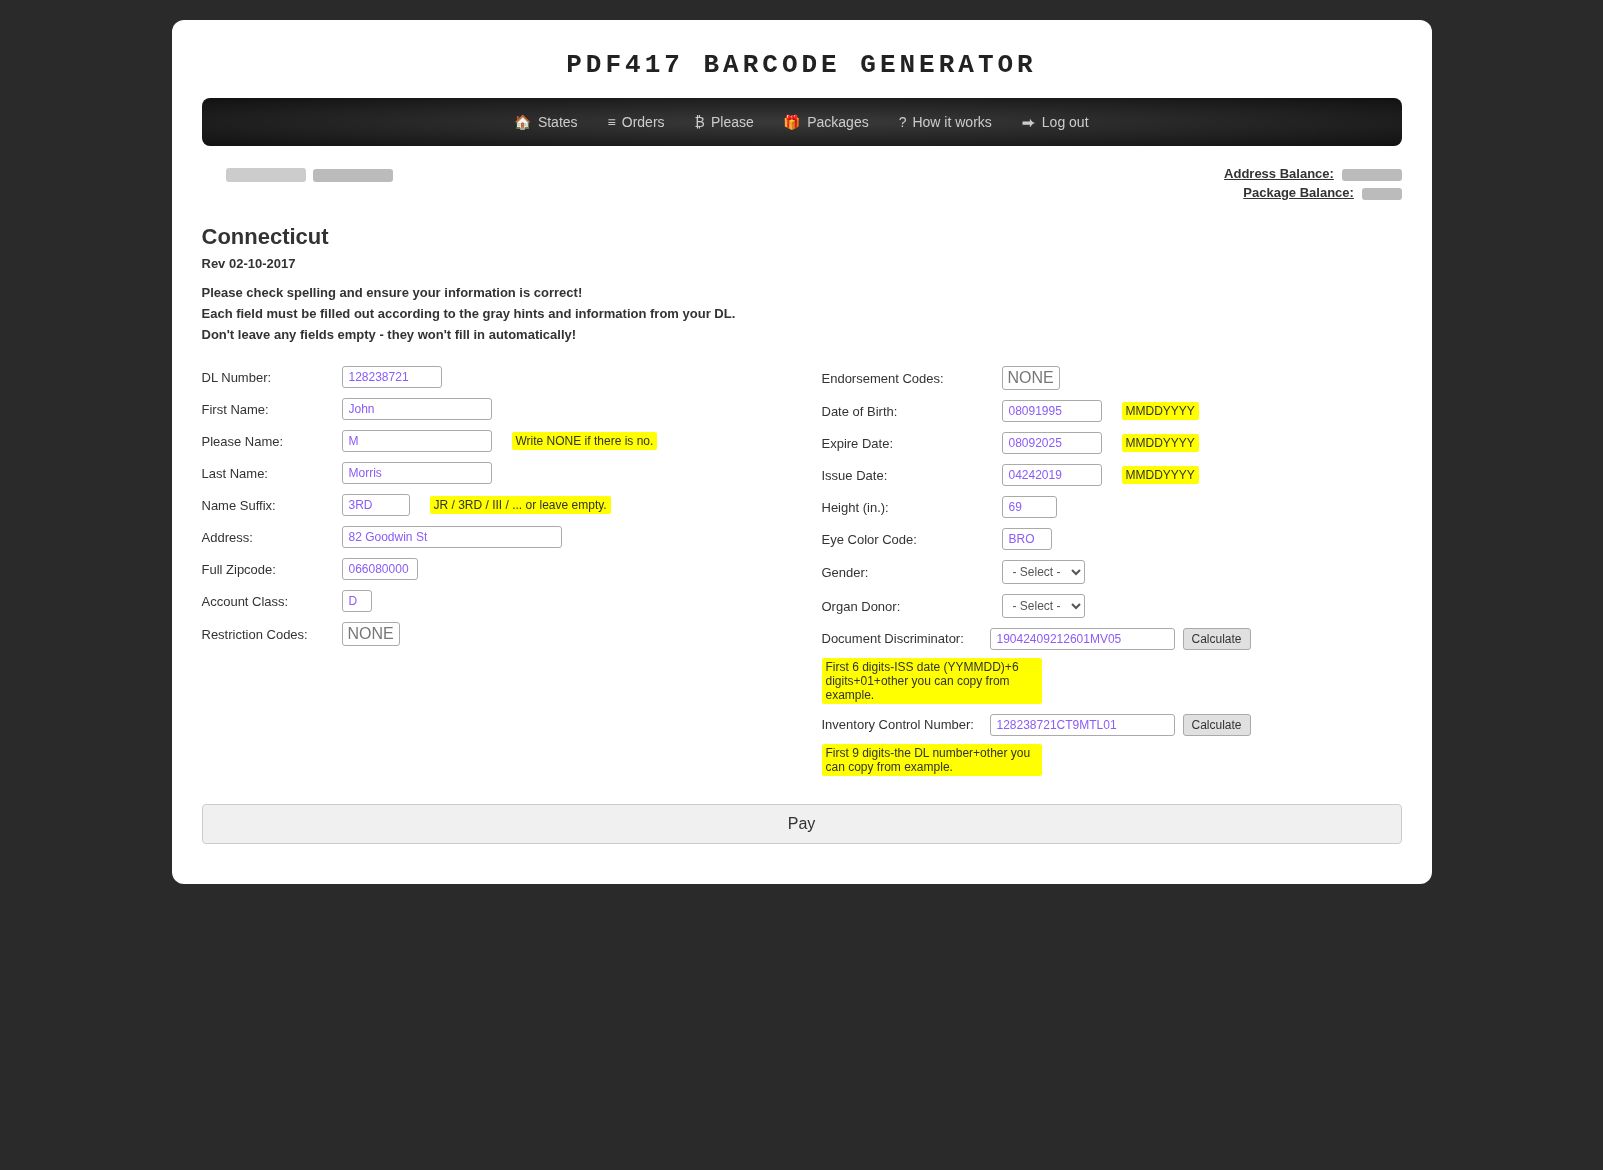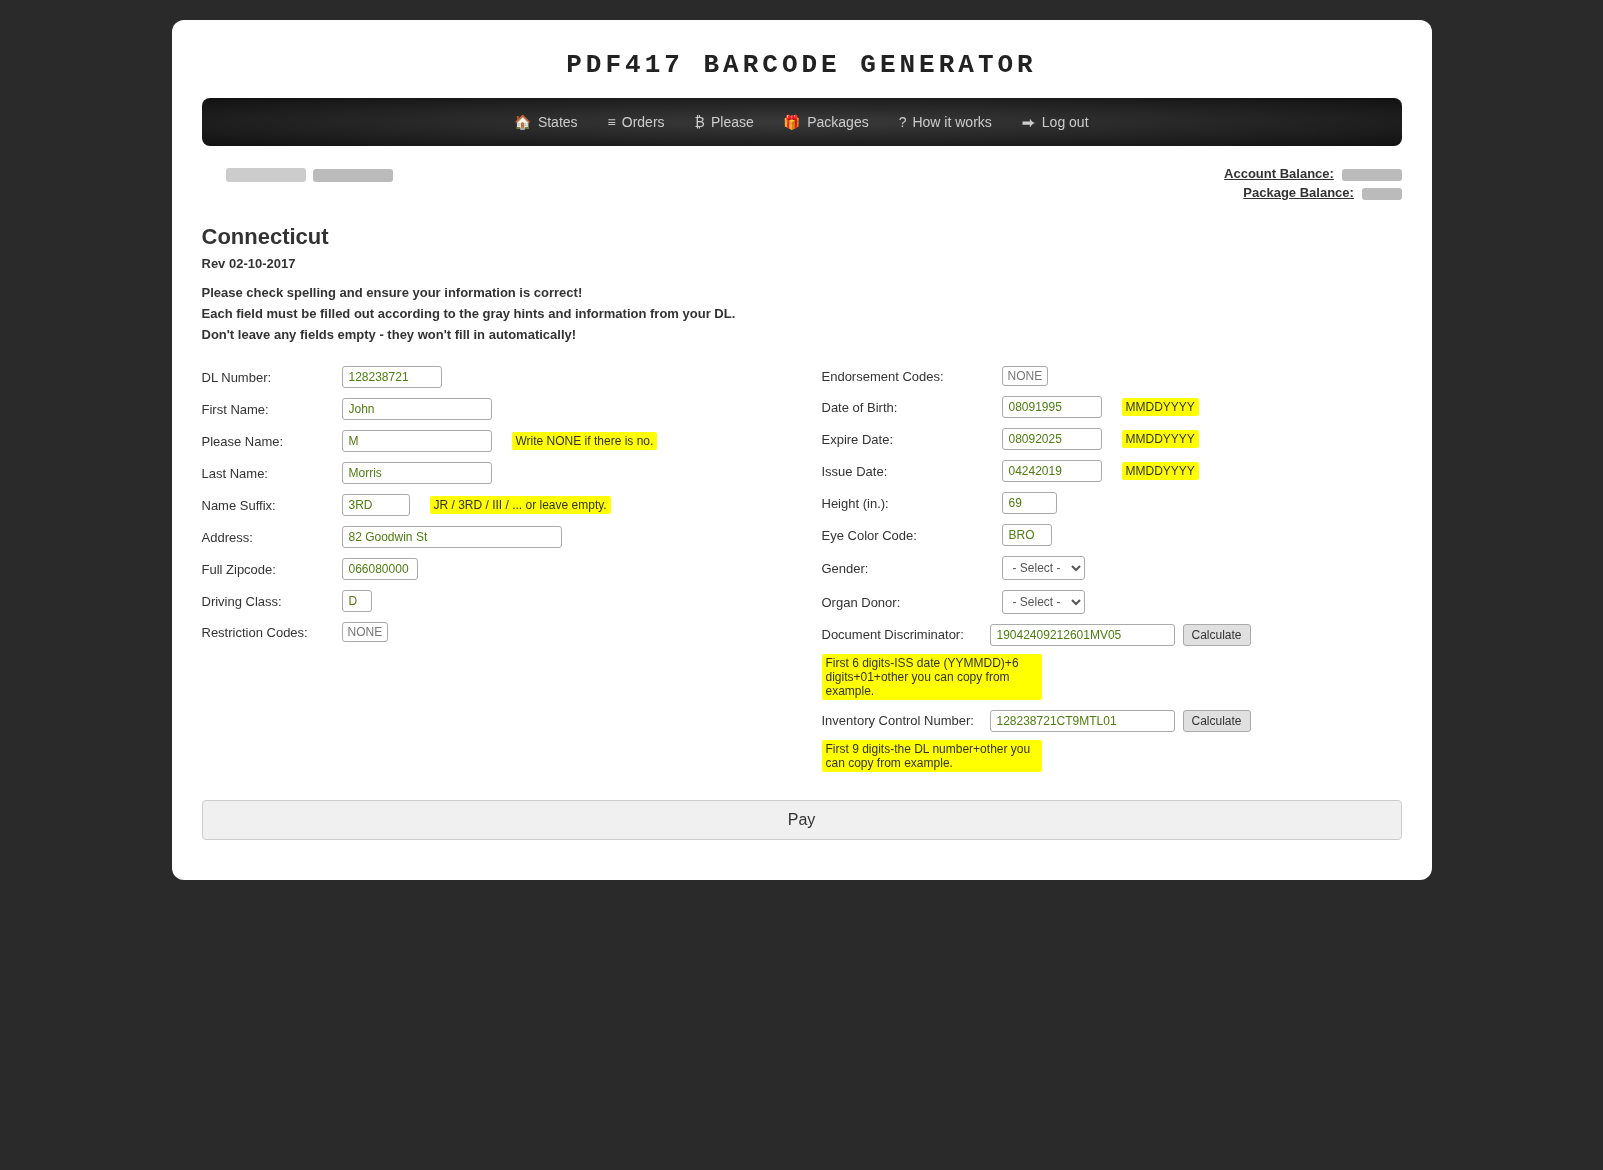--- a/index.html
+++ b/index.html
@@ -114,21 +114,21 @@
       white-space: nowrap;
     }
     .form-label-wide {
       min-width: 160px;
     }
     input[type="text"], input[type="number"] {
       border: 1px solid #aaa;
       border-radius: 3px;
       padding: 3px 6px;
       font-size: 12px;
-      color: #4d7c0f;
+      color: #8b5cf6;
       background: #fff;
     }
     input[type="text"].small { width: 100px; }
     input[type="text"].medium { width: 150px; }
     input[type="text"].large { width: 220px; }
     input[type="number"].tiny { width: 55px; }
     .hint-yellow {
       background: #ffff00;
       color: #333;
       font-size: 12px;
@@ -143,21 +143,21 @@
       font-size: 12px;
       color: #555;
       background: #fff;
     }
     .none-badge {
       display: inline-block;
       border: 1px solid #aaa;
       border-radius: 3px;
       background: #fff;
       color: #777;
-      font-size: 12px;
+      font-size: 16px;
       padding: 2px 5px;
     }
     .calculate-btn {
       background: #e0e0e0;
       border: 1px solid #aaa;
       border-radius: 3px;
       padding: 3px 8px;
       font-size: 12px;
       cursor: pointer;
       color: #333;
@@ -227,21 +227,21 @@
     </a>
   </nav>
 
   <div class="top-bar">
     <div class="greeting">
       <span>Hi,</span>
       <span style="display:inline-block;background:#bbb;width:80px;height:13px;border-radius:3px;vertical-align:middle;margin-left:4px;"></span>
     </div>
     <div class="account-balance">
       <div>
-        <a href="#">Account Balance:</a>
+        <a href="#">Address Balance:</a>
         <span style="display:inline-block;background:#bbb;width:60px;height:12px;border-radius:3px;vertical-align:middle;margin-left:4px;"></span>
       </div>
       <div style="margin-top:4px;">
         <a href="#">Package Balance:</a>
         <span style="display:inline-block;background:#bbb;width:40px;height:12px;border-radius:3px;vertical-align:middle;margin-left:4px;"></span>
       </div>
     </div>
   </div>
 
   <div class="page-title">Connecticut</div>
@@ -289,21 +289,21 @@
         <input type="text" class="large" value="82 Goodwin St" style="">
       </div>
 
 
       <div class="form-row">
         <span class="form-label">Full Zipcode:</span>
         <input type="text" class="small" value="066080000" style="width: 76px;">
       </div>
 
       <div class="form-row">
-        <span class="form-label">Driving Class:</span>
+        <span class="form-label">Account Class:</span>
         <input type="text" value="D" style="width: 30px;">
       </div>
 
       <div class="form-row">
         <span class="form-label">Restriction Codes:</span>
         <span class="none-badge">NONE</span>
       </div>
     </div>
 
     <div class="form-right">

